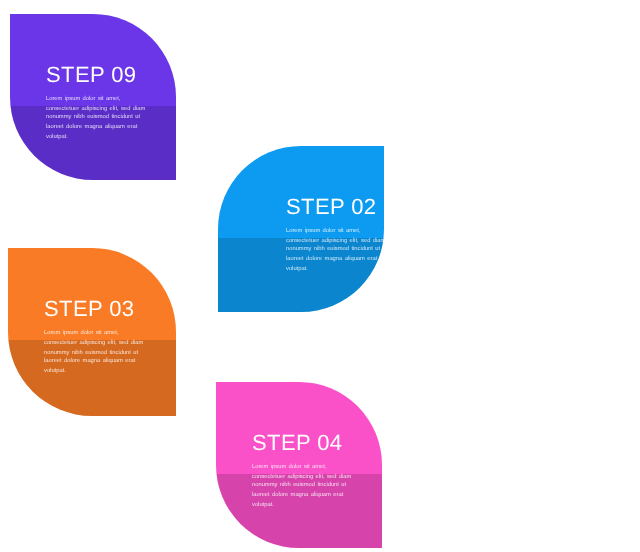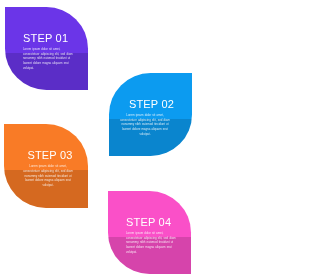--- a/index.html
+++ b/index.html
@@ -35,22 +35,21 @@
 
   .leaf .content{
     position:absolute;
     z-index:2;
     left:0;right:0;
     top:30%;
     padding:0 10px 0 18px;
     box-sizing:border-box;
   }
   .leaf.mirror .content{
-    padding:0 8px 0 10px;
-    text-align:center;
+    padding:0 8px 0 34px;
   }
 
   .title{
     color:#ffffff;
     font-size:11px;
     font-weight:400;
     letter-spacing:.2px;
     line-height:1.1;
     margin:0 0 3px 0;
     white-space:nowrap;
@@ -66,34 +65,34 @@
   .leaf.mirror .body{width:52px;}
 </style>
 </head>
 <body style="background: rgb(255, 255, 255);">
 
 <div id="infographic">
 
   <div class="leaf" id="leaf-0" style="left: 5px; top: 7px; width: 83px; height: 83px; background: rgb(107, 53, 232);">
     <div class="fold"></div>
     <div class="content">
-      <p class="title">STEP 01</p>
+      <p class="title">STEP 09</p>
       <p class="body">Lorem ipsum dolor sit amet, consectetuer adipiscing elit, sed diam nonummy nibh euismod tincidunt ut laoreet dolore magna aliquam erat volutpat.</p>
     </div>
   </div>
 
   <div class="leaf mirror" id="leaf-1" style="left: 109px; top: 73px; width: 83px; height: 83px; background: rgb(12, 155, 240);">
     <div class="fold"></div>
     <div class="content">
       <p class="title">STEP 02</p>
       <p class="body">Lorem ipsum dolor sit amet, consectetuer adipiscing elit, sed diam nonummy nibh euismod tincidunt ut laoreet dolore magna aliquam erat volutpat.</p>
     </div>
   </div>
 
-  <div class="leaf" id="leaf-2" style="left: 4px; top: 124px; width: 84px; height: 84px; background: rgb(249, 123, 38); text-align: center;">
+  <div class="leaf" id="leaf-2" style="left: 4px; top: 124px; width: 84px; height: 84px; background: rgb(249, 123, 38);">
     <div class="fold"></div>
     <div class="content">
       <p class="title">STEP 03</p>
       <p class="body">Lorem ipsum dolor sit amet, consectetuer adipiscing elit, sed diam nonummy nibh euismod tincidunt ut laoreet dolore magna aliquam erat volutpat.</p>
     </div>
   </div>
 
   <div class="leaf" id="leaf-3" style="left: 108px; top: 191px; width: 83px; height: 83px; background: rgb(250, 80, 200); text-decoration: underline;">
     <div class="fold"></div>
     <div class="content">

